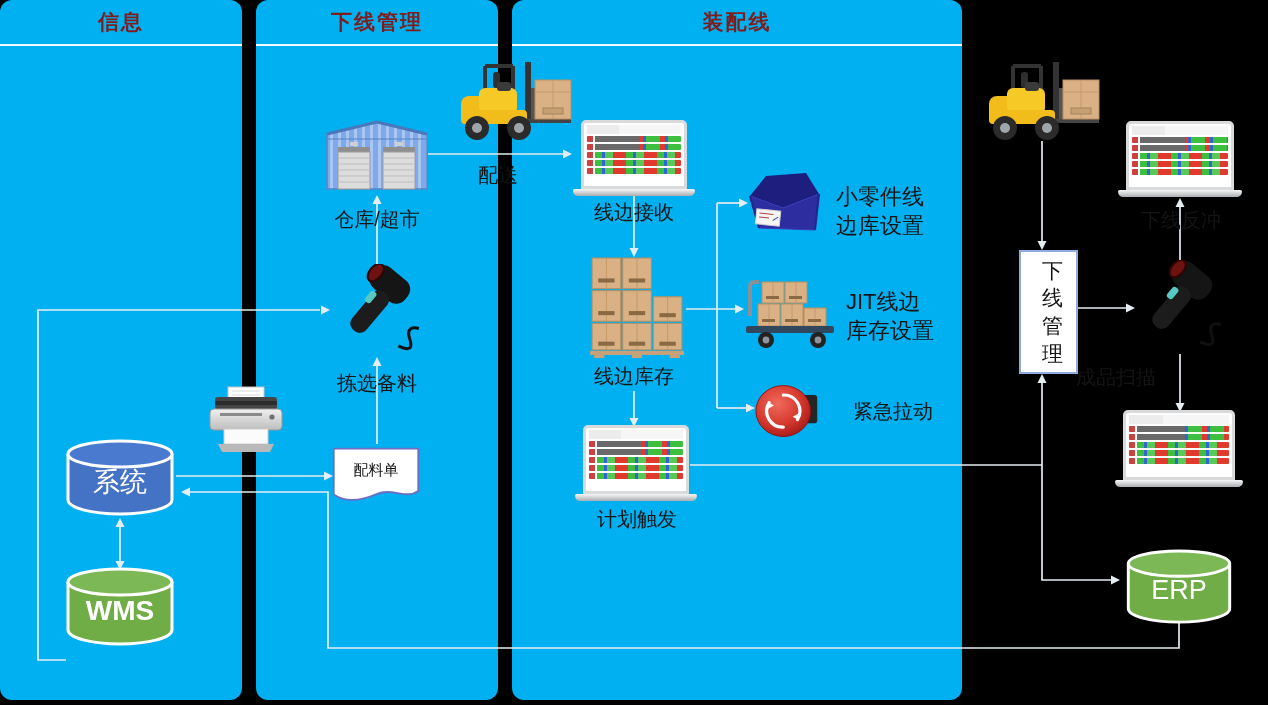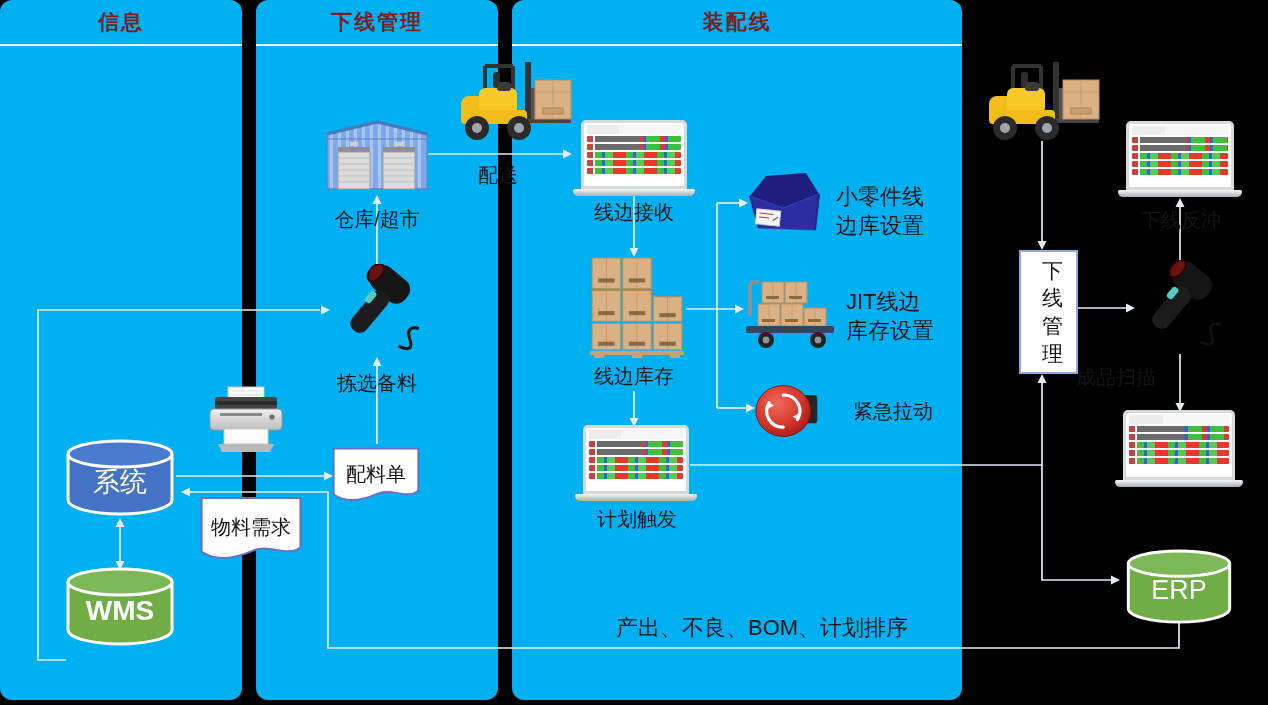--- a/index.html
+++ b/index.html
@@ -18,21 +18,21 @@
   .cyl{position:absolute;}
   .cyl svg{position:absolute;left:0;top:0;width:100%;height:100%;}
   .cyl span{position:absolute;left:0;right:0;top:50%;transform:translateY(-38%);
             text-align:center;color:#fff;font-size:27px;}
   .cyl.bold span{font-weight:bold;font-size:28px;}
 
   
   .docshape{position:absolute;}
   .docshape svg{position:absolute;left:0;top:0;width:100%;height:100%;}
   .docshape span{position:absolute;left:0;right:0;top:26%;text-align:center;
-                 color:#141414;font-size:20px;}
+                 color:#141414;font-size:15px;}
 
   
   .vbox{position:absolute;background:#fff;border:2px solid #8FAADC;
         display:flex;align-items:center;justify-content:center;padding-left:8px;}
   .vbox span{width:1.1em;font-size:21px;color:#141414;line-height:1.32;
              word-break:break-all;text-align:center;}
 
   
   .laptop{position:absolute;}
   .lt-screen{height:calc(100% - 7px);border:3px solid #d8dadc;border-radius:5px 5px 0 0;
@@ -155,26 +155,20 @@
       <rect x="9" y="11" width="62" height="13" rx="3" fill="#454545"></rect>
       <rect x="9" y="15" width="62" height="4" fill="#2c2c2c"></rect>
       <rect x="4" y="23" width="72" height="21" rx="4" fill="url(#silver)" stroke="#9a9a9a"></rect>
       <rect x="14" y="27" width="42" height="3" fill="#8a8a8a"></rect>
       <circle cx="66" cy="31" r="2.6" fill="#6f6f6f"></circle>
       <rect x="18" y="43" width="44" height="15" fill="#fbfbfb" stroke="#cccccc"></rect>
       <path d="M12,58 h56 l-4,8 h-48 z" fill="#b9b9b9"></path>
     </svg>
   </div>
 
-  <div class="docshape" style="left:199px;top:496px;width:104px;height:68px">
-    <svg viewBox="0 0 100 66">
-      <path d="M2,2 H98 V50 C84,60 68,46 52,53 C36,60 16,64 2,54 Z" fill="#fff" stroke="#6A6FC4" stroke-width="2"></path>
-    </svg>
-    <span>物料需求</span>
-  </div>
 
   <div class="icon" style="left:326px;top:120px;width:102px;height:70px">
     <svg viewBox="0 0 102 70">
       <path d="M1,14 L51,2 L101,14 V69 H1 Z" fill="url(#wstripe)" stroke="#5585C8" stroke-width="1.5"></path>
       <path d="M1,14 L51,2 L101,14" fill="none" stroke="#4a78bb" stroke-width="3"></path>
       <path d="M1,19 H101" stroke="#5585C8"></path>
       <g>
         <rect x="12" y="27" width="32" height="5" fill="#8f8f8f"></rect>
         <rect x="12" y="32" width="32" height="37" fill="#DCDCDC" stroke="#9c9c9c"></rect>
         <path d="M12,38 h32 M12,44 h32 M12,50 h32 M12,56 h32 M12,62 h32" stroke="#bdbdbd"></path>
@@ -406,15 +400,14 @@
   </div>
 
   <div class="cyl" style="left:1124px;top:548px;width:110px;height:78px">
     <svg viewBox="0 0 112 80">
       <path d="M4,16 v46 a52,14 0 0 0 104,0 v-46" fill="#70AD47" stroke="#fff" stroke-width="3"></path>
       <ellipse cx="56" cy="16" rx="52" ry="13" fill="#7CB956" stroke="#fff" stroke-width="3"></ellipse>
     </svg>
     <span>ERP</span>
   </div>
 
-  <div class="lbl left" style="left:616px;top:613px;width:300px">产出、不良、BOM、计划排序</div>
 
 </div>
 
 </body></html>

